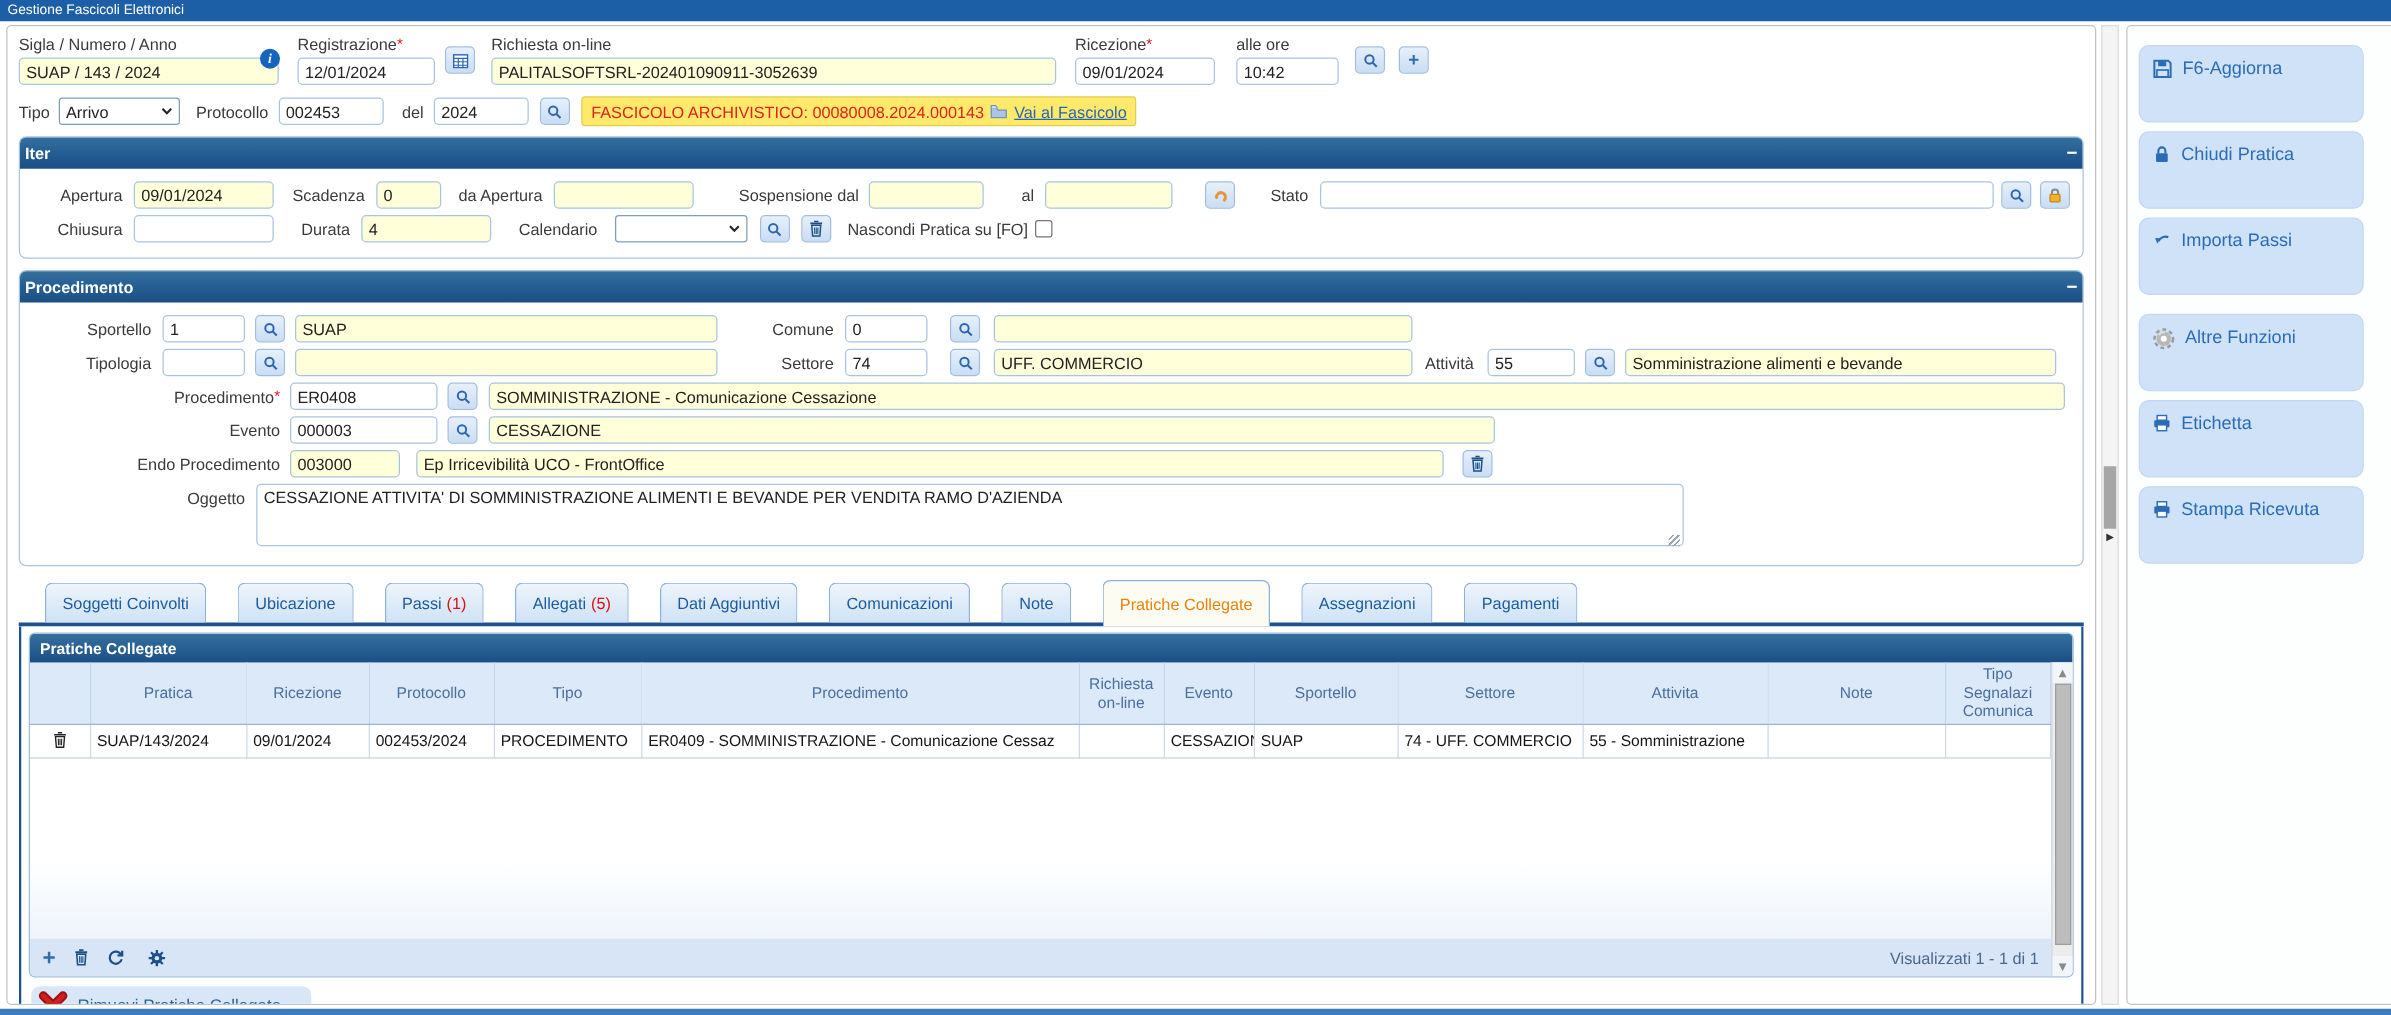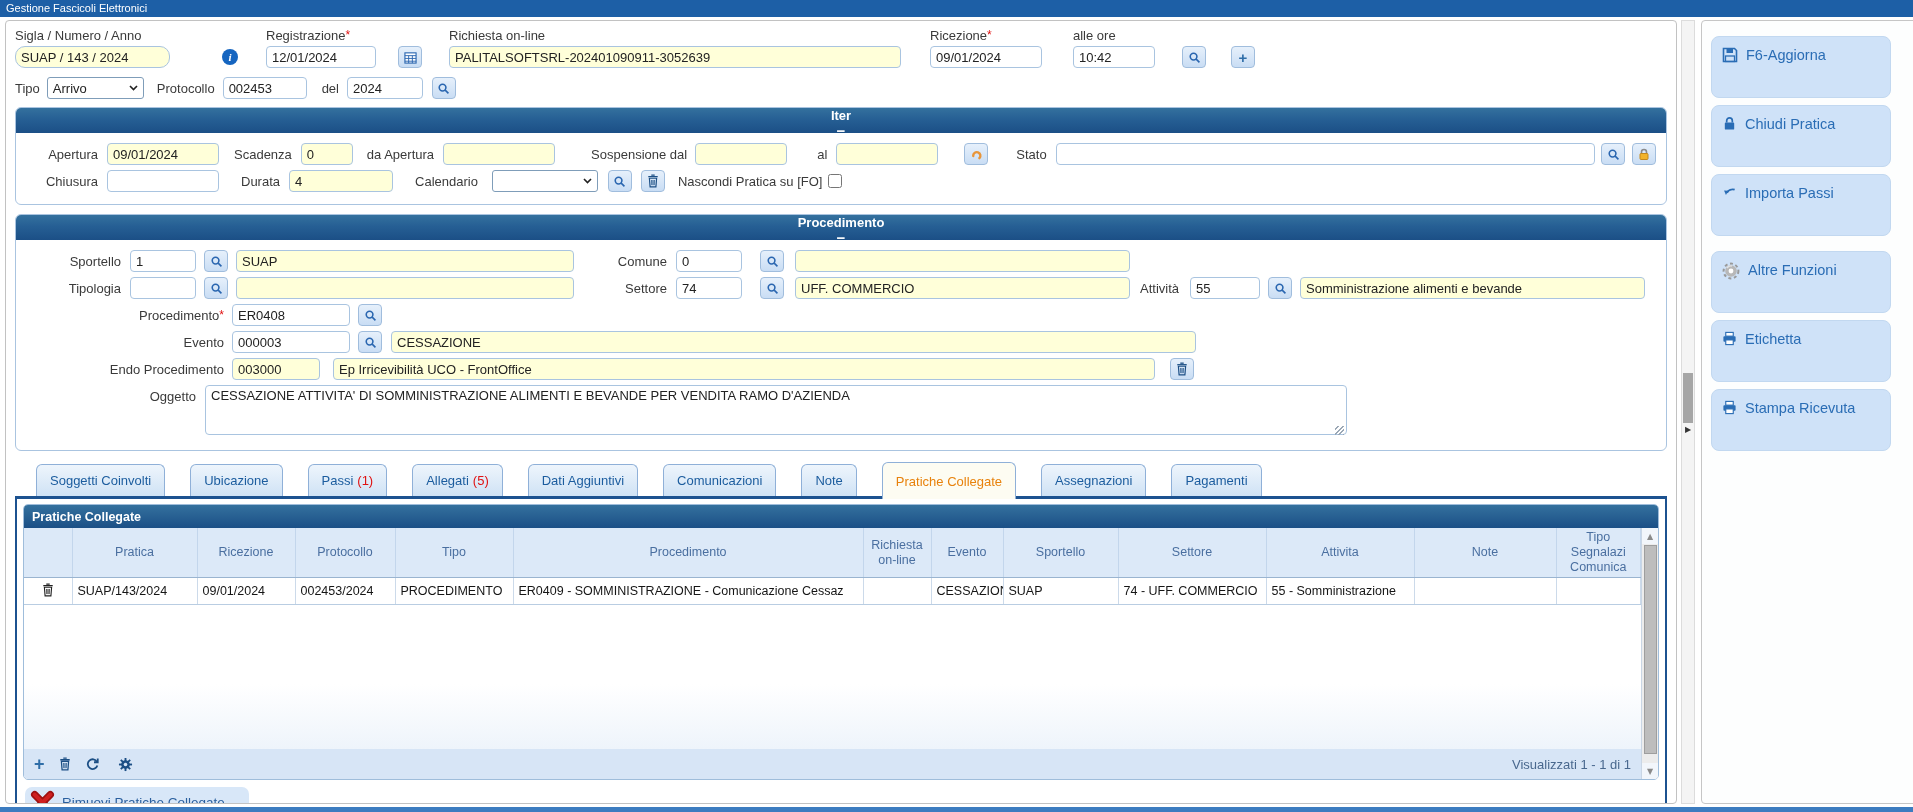--- a/index.html
+++ b/index.html
@@ -33,42 +33,42 @@
   padding:0 5px; font-family:"Liberation Sans",sans-serif; font-size:13px; color:#222; background:#fff;
 }
 .yellow { background:#ffffd9 !important; }
 .sqbtn {
   width:24px; height:22px; flex:0 0 auto;
   background:linear-gradient(#e6f0fb,#c9ddf4);
   border:1px solid #a0bddd; border-radius:4px;
   display:flex; align-items:center; justify-content:center; cursor:pointer;
 }
 .icon svg { display:block; }
-.row1 { display:flex; align-items:flex-end; gap:18px; margin:2px 0 0; }
+.row1 { display:flex; align-items:center; gap:4px; margin:2px 0 0; }
 .fgroup { display:flex; flex-direction:column; gap:3px; }
 .infoicon {
   width:16px; height:16px; border-radius:50%; background:#1565c0; color:#fff;
   font:italic bold 11px "Liberation Serif", serif; display:flex; align-items:center; justify-content:center;
   margin:0 0 3px 6px; flex:0 0 auto;
 }
 .row2 { display:flex; align-items:center; margin:9px 0 8px; }
 .fakesel { display:inline-flex; align-items:center; justify-content:space-between; gap:6px; border-color:#7f9db9; border-radius:3px; cursor:pointer; }
 .fascicolo {
   display:flex; align-items:center; gap:5px; height:24px;
   background:#ffe96b; border:1px solid #decf52; border-radius:3px; padding:0 7px; margin-left:9px;
 }
 .fascicolo .txt-red { color:#e02222; }
 .link { color:#2a66b0; text-decoration:underline; cursor:pointer; white-space:nowrap; }
 
 
 .panel { border:1px solid #aac4e0; border-radius:6px; margin:2px 0 9px; background:#fff; }
 .panel-hd {
   height:25px; background:linear-gradient(180deg,#34719e 0%, #265f94 45%, #1b4f86 100%);
   border-radius:5px 5px 0 0; color:#fff; font-weight:bold; font-size:13px;
-  padding:0 16px; display:flex; align-items:center; justify-content:space-between;flex-direction:column;
+  padding:0 4px; display:flex; align-items:center; justify-content:space-between;
 }
 .minus { color:#fff; font-weight:bold; font-size:15px; line-height:1; cursor:pointer; }
 .panel-body { padding:5px 10px 7px; }
 .frow { display:flex; align-items:center; margin:5px 0; }
 .lbl { color:#3a3a3a; text-align:right; white-space:nowrap; flex:0 0 auto; }
 
 
 .tabs { position:relative; display:flex; align-items:flex-end; gap:5px; height:39px; padding:0 1px; }
 .tabs .underline { position:absolute; left:0; right:0; bottom:0; height:3px; background:#1c5290; z-index:0; }
 .tab {
@@ -154,21 +154,21 @@
 
 <div class="titlebar">
   <span>Gestione Fascicoli Elettronici</span>
 </div>
 
 <div class="main">
 
   <div class="row1">
     <div class="fgroup" style="width:183px">
       <span class="flabel">Sigla / Numero / Anno</span>
-      <input class="txt yellow" style="width: 155px; border-radius: 10px;" value="SUAP / 143 / 2024">
+      <input class="txt yellow" style="width: 208px;" value="SUAP / 143 / 2024">
     </div>
     <span class="infoicon">i</span>
     <div class="fgroup" style="width:110px; margin-left:10px">
       <span class="flabel"><span>Registrazione</span><span class="req">*</span></span>
       <input class="txt" style="width: 110px;" value="12/01/2024">
     </div>
     <span class="sqbtn" style="margin-left:4px">
       <span class="icon">
         <svg width="13" height="13" viewBox="0 0 14 14">
             <rect x="1" y="2" width="12" height="11" fill="#fff" stroke="#2a66b0" stroke-width="1.2"></rect>
@@ -219,20 +219,30 @@
     <input class="txt" style="width: 84px; margin-left: 8px;" value="002453">
     <span class="flabel" style="margin-left:15px">del</span>
     <input class="txt" style="width: 76px; margin-left: 8px;" value="2024">
     <span class="sqbtn" style="margin-left:9px">
       <span class="icon">
         <svg width="13" height="13" viewBox="0 0 14 14">
             <circle cx="6" cy="6" r="3.6" fill="none" stroke="#2a66b0" stroke-width="1.7"></circle>
             <line x1="8.8" y1="8.8" x2="12.3" y2="12.3" stroke="#2a66b0" stroke-width="1.7"></line>
           </svg>
       </span>
+    </span>
+    <span class="fascicolo">
+      <span class="txt-red">FASCICOLO ARCHIVISTICO: 00080008.2024.000143</span>
+      <span class="icon">
+        <svg width="14" height="12" viewBox="0 0 14 12">
+            <path d="M1 3.5 h4 l1.5 1.5 H13 V11 H1 z" fill="#aac6e4" stroke="#6f93bd"></path>
+            <path d="M1 3.5 V1.5 h3.5 L6 3.5" fill="#dce9f5" stroke="#6f93bd"></path>
+          </svg>
+      </span>
+      <span class="link">Vai al Fascicolo</span>
     </span>
   </div>
 
   <div class="panel">
     <div class="panel-hd">
       <span>Iter</span>
       <span class="minus">−</span>
     </div>
     <div class="panel-body">
       <div class="frow">
@@ -384,20 +394,21 @@
         <span class="lbl" style="width:198px"><span>Procedimento</span><span class="req">*</span></span>
         <input class="txt" style="width: 118px; margin-left: 8px;" value="ER0408">
         <span class="sqbtn" style="margin-left:8px">
             <span class="icon">
               <svg width="13" height="13" viewBox="0 0 14 14">
                 <circle cx="6" cy="6" r="3.6" fill="none" stroke="#2a66b0" stroke-width="1.7"></circle>
                 <line x1="8.8" y1="8.8" x2="12.3" y2="12.3" stroke="#2a66b0" stroke-width="1.7"></line>
               </svg>
             </span>
           </span>
+        <input class="txt yellow" style="flex: 1 1 0%; margin-left: 9px; margin-right: 4px;" value="SOMMINISTRAZIONE - Comunicazione Cessazione">
       </div>
 
       <div class="frow">
         <span class="lbl" style="width:198px">Evento</span>
         <input class="txt" style="width: 118px; margin-left: 8px;" value="000003">
         <span class="sqbtn" style="margin-left:8px">
             <span class="icon">
               <svg width="13" height="13" viewBox="0 0 14 14">
                 <circle cx="6" cy="6" r="3.6" fill="none" stroke="#2a66b0" stroke-width="1.7"></circle>
                 <line x1="8.8" y1="8.8" x2="12.3" y2="12.3" stroke="#2a66b0" stroke-width="1.7"></line>

